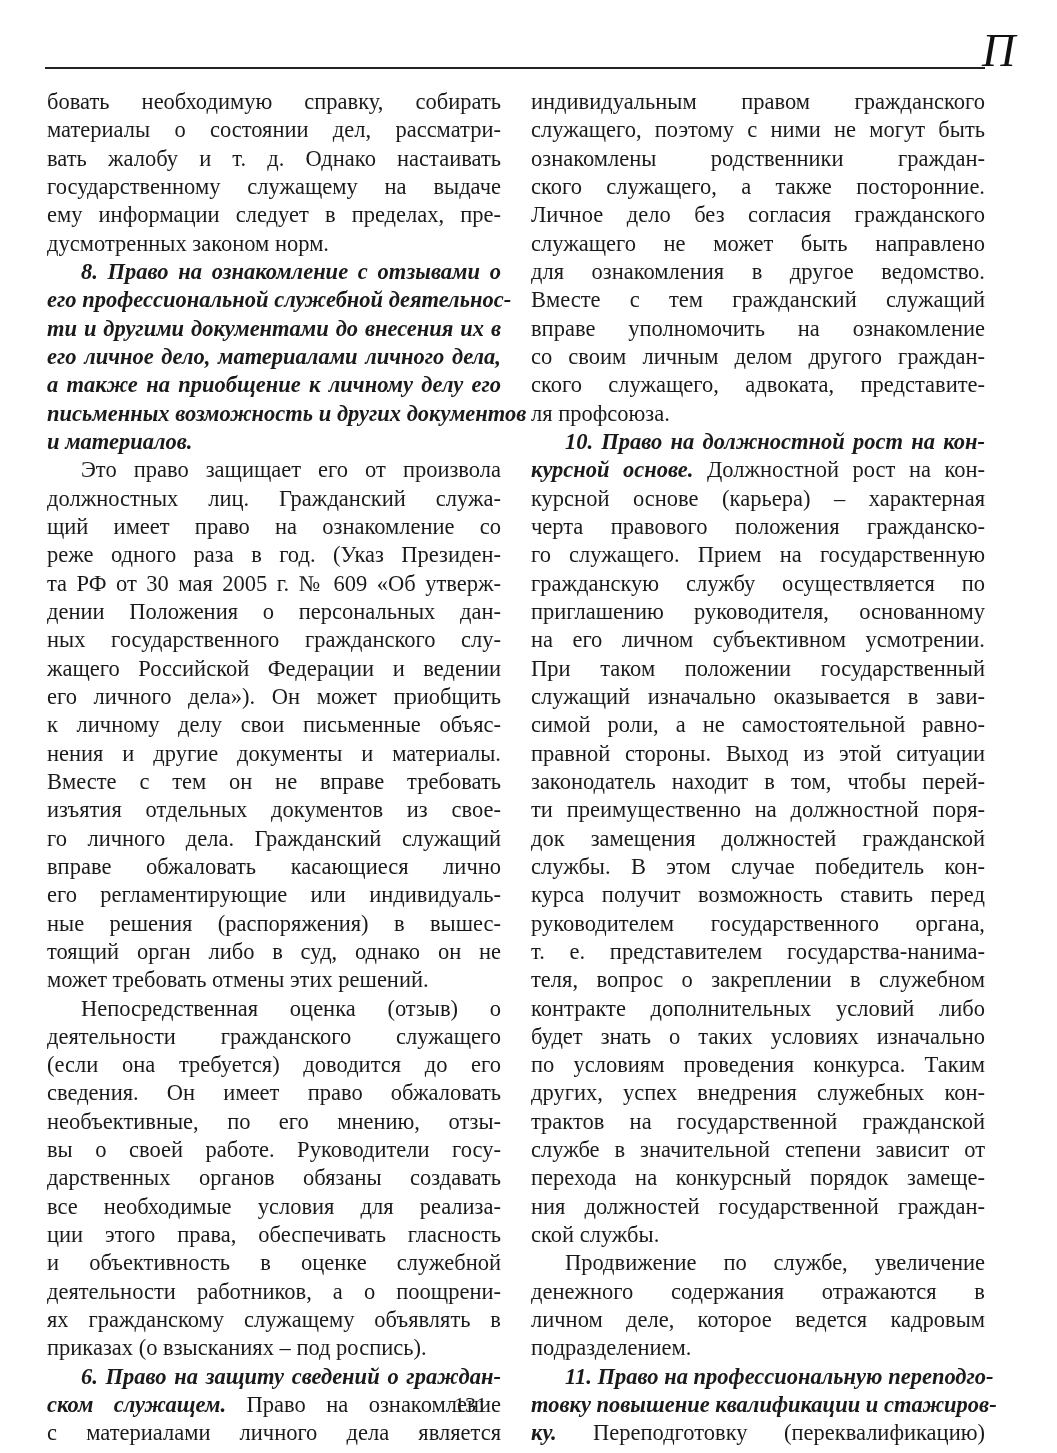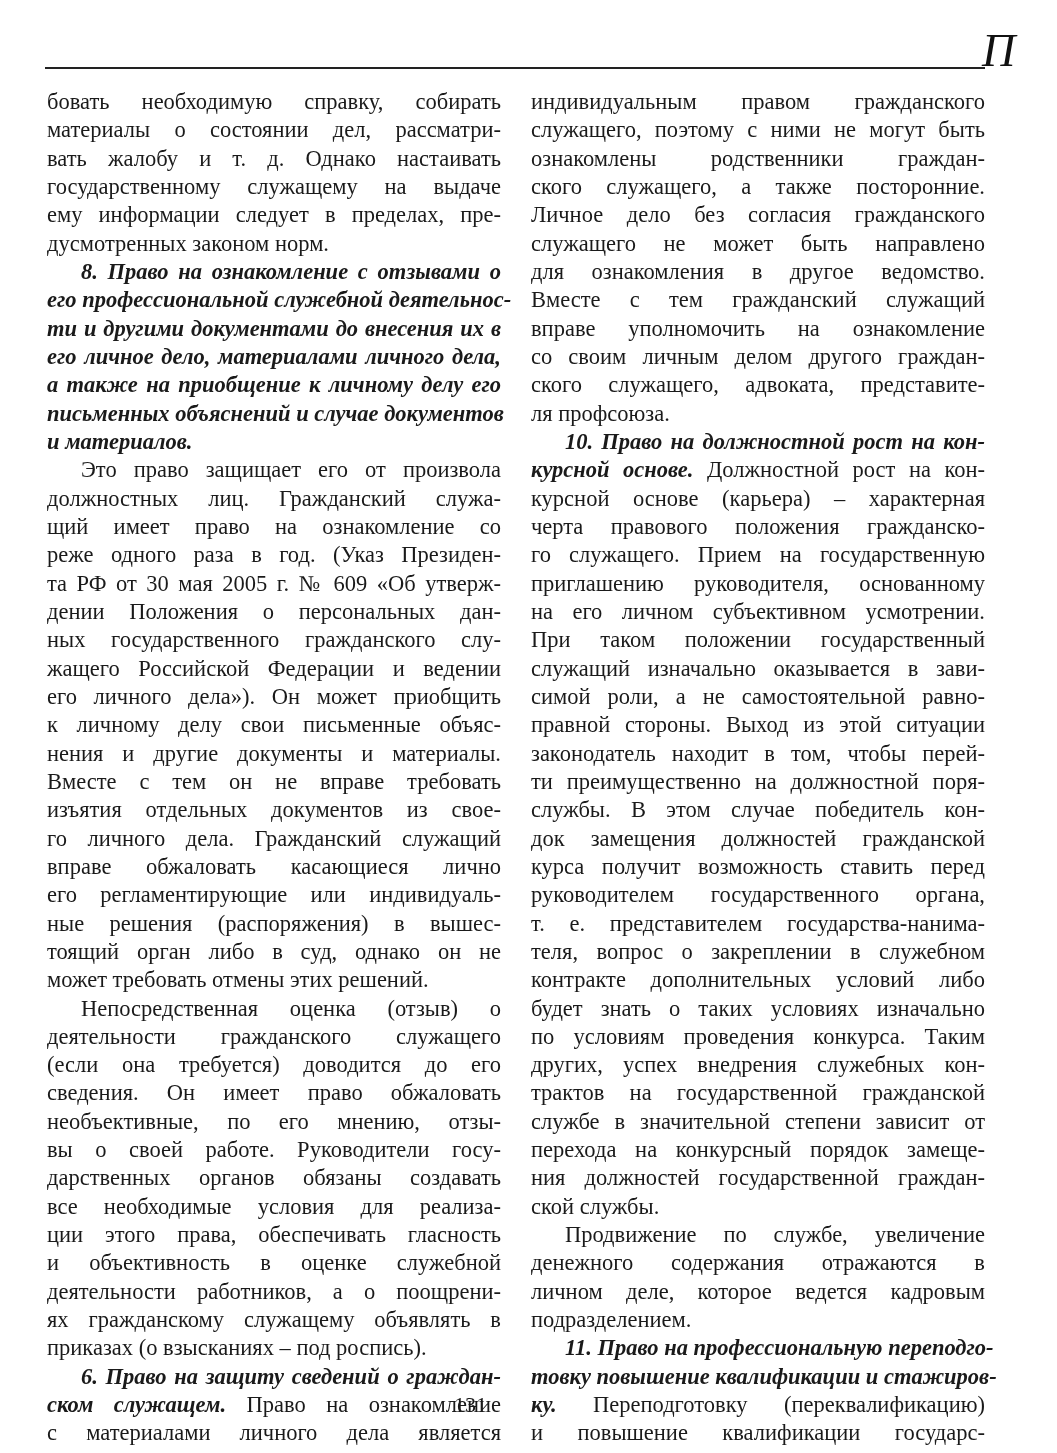--- a/index.html
+++ b/index.html
@@ -31,21 +31,21 @@
     <span class="line">материалы о состоянии дел, рассматри-</span>
     <span class="line">вать жалобу и т. д. Однако настаивать</span>
     <span class="line">государственному служащему на выдаче</span>
     <span class="line">ему информации следует в пределах, пре-</span>
     <span class="line last">дусмотренных законом норм.</span>
     <span class="line indent it">8. Право на ознакомление с отзывами о</span>
     <span class="line it">его профессиональной служебной деятельнос-</span>
     <span class="line it">ти и другими документами до внесения их в</span>
     <span class="line it">его личное дело, материалами личного дела,</span>
     <span class="line it">а также на приобщение к личному делу его</span>
-    <span class="line it">письменных объяснений и случае документов</span>
+    <span class="line it">письменных возможность и других документов</span>
     <span class="line last it">и материалов.</span>
     <span class="line indent">Это право защищает его от произвола</span>
     <span class="line">должностных лиц. Гражданский служа-</span>
     <span class="line">щий имеет право на ознакомление со</span>
     <span class="line">реже одного раза в год. (Указ Президен-</span>
     <span class="line">та РФ от 30 мая 2005 г. № 609 «Об утверж-</span>
     <span class="line">дении Положения о персональных дан-</span>
     <span class="line">ных государственного гражданского слу-</span>
     <span class="line">жащего Российской Федерации и ведении</span>
     <span class="line">его личного дела»). Он может приобщить</span>
@@ -87,30 +87,31 @@
     <span class="line">Вместе с тем гражданский служащий</span>
     <span class="line">вправе уполномочить на ознакомление</span>
     <span class="line">со своим личным делом другого граждан-</span>
     <span class="line">ского служащего, адвоката, представите-</span>
     <span class="line last">ля профсоюза.</span>
     <span class="line indent it">10. Право на должностной рост на кон-</span>
     <span class="line"><span class="it">курсной основе.</span><span> Должностной рост на кон-</span></span>
     <span class="line">курсной основе (карьера) – характерная</span>
     <span class="line">черта правового положения гражданско-</span>
     <span class="line">го служащего. Прием на государственную</span>
+    <span class="line">гражданскую службу осуществляется по</span>
     <span class="line">приглашению руководителя, основанному</span>
     <span class="line">на его личном субъективном усмотрении.</span>
     <span class="line">При таком положении государственный</span>
     <span class="line">служащий изначально оказывается в зави-</span>
     <span class="line">симой роли, а не самостоятельной равно-</span>
     <span class="line">правной стороны. Выход из этой ситуации</span>
     <span class="line">законодатель находит в том, чтобы перей-</span>
     <span class="line">ти преимущественно на должностной поря-</span>
+    <span class="line">док замещения должностей гражданской</span>
     <span class="line">службы. В этом случае победитель кон-</span>
-    <span class="line">док замещения должностей гражданской</span>
     <span class="line">курса получит возможность ставить перед</span>
     <span class="line">руководителем государственного органа,</span>
     <span class="line">т. е. представителем государства-нанима-</span>
     <span class="line">теля, вопрос о закреплении в служебном</span>
     <span class="line">контракте дополнительных условий либо</span>
     <span class="line">будет знать о таких условиях изначально</span>
     <span class="line">по условиям проведения конкурса. Таким</span>
     <span class="line">других, успех внедрения служебных кон-</span>
     <span class="line">трактов на государственной гражданской</span>
     <span class="line">службе в значительной степени зависит от</span>

